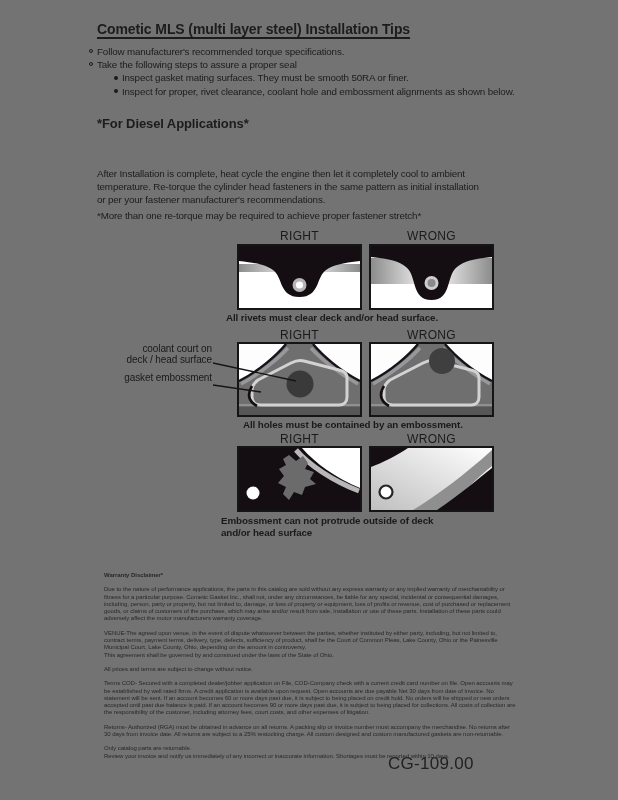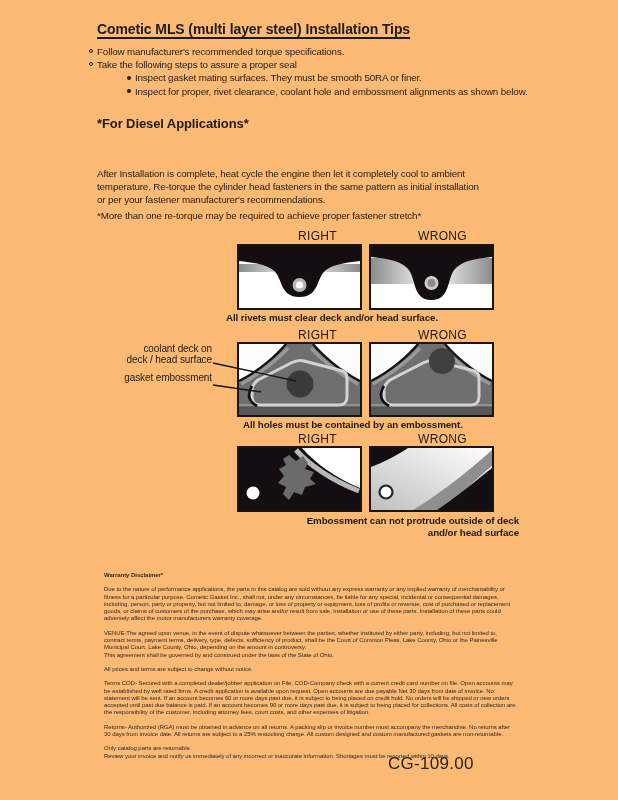--- a/index.html
+++ b/index.html
@@ -1,42 +1,42 @@
 <!DOCTYPE html>
 <html><head>
 <meta charset="utf-8">
 <style>
   * { margin:0; padding:0; box-sizing:border-box; }
   html,body { background:#ffffff; }
   .page {
-    position:relative; width:618px; height:800px; background:#fdba74;
+    position:relative; width:618px; height:800px; background:#737373;
     font-family:"Liberation Sans", sans-serif; color:#1c1c1c; overflow:hidden;
   }
   .title {
     position:absolute; left:97px; top:21px;
     font-size:14px; font-weight:bold; letter-spacing:-0.1px;
     text-decoration:underline; text-decoration-thickness:1.5px; text-underline-offset:3px;
   }
   .tips { position:absolute; left:89px; top:45px; font-size:9.8px; letter-spacing:-0.15px; line-height:13.2px; width:470px; }
   .b-row { display:flex; align-items:flex-start; }
   .mk-o {
     flex:0 0 auto; width:4px; height:4px; border:1px solid #1c1c1c; border-radius:50%;
     margin:4px 4px 0 0;
   }
   .mk-f {
     flex:0 0 auto; width:4px; height:4px; background:#1c1c1c; border-radius:50%;
     margin:4.5px 4px 0 0;
   }
-  .sub { margin-left:38px; }
+  .sub { margin-left:25px; }
   .h2 { position:absolute; left:97px; top:116px; font-size:13px; font-weight:bold; letter-spacing:-0.1px; }
   .para {
     position:absolute; left:97px; width:470px;
     font-size:9.8px; letter-spacing:-0.15px; line-height:13.2px; white-space:pre-line;
   }
-  .dg-labels { position:absolute; left:255px; width:257px; display:flex; }
+  .dg-labels { position:absolute; left:237px; width:257px; display:flex; gap:7px; }
   .dg-label { width:125px; text-align:center; font-size:12px; letter-spacing:0.3px; color:#1a1a1a; }
   .dg-row { position:absolute; left:237px; display:flex; gap:7px; }
   .dg-box { border:2px solid #151515; background:#fff; width:125px; }
   .dg-box svg { display:block; }
   .caption {
     position:absolute; font-size:9.8px; font-weight:bold; letter-spacing:-0.1px;
     line-height:11.5px; white-space:pre-line; color:#1a1a1a;
   }
   .side-labels {
     position:absolute; left:98px; top:344px; width:114px; text-align:right;
@@ -152,21 +152,21 @@
         <path d="M74,0 C83,11 101,27 121,37" stroke="#17111c" stroke-width="2.4" fill="none"></path>
         <path d="M22,61 C16,61 13,58 13,53 L13,46 C13,42 15,39 19,36 L52,19 C56,17 61,16 65,17 L100,26 C105,27 108,30 108,34 L108,53 C108,58 105,61 100,61 Z" stroke="#d2d2d2" stroke-width="3" fill="none" stroke-linejoin="round"></path>
         <path d="M13,42 C8,50 9,57 18,62" stroke="#140e13" stroke-width="2.6" fill="none"></path>
         <circle cx="71" cy="17" r="13" fill="#3f3f3f"></circle>
       </svg>
     </div>
   </div>
   <div class="caption" style="left:243px; top:419px;">All holes must be contained by an embossment.</div>
 
   <div class="side-labels">
-    <div>coolant deck on</div>
+    <div>coolant court on</div>
     <div>deck / head surface</div>
     <div class="side-gap">gasket embossment</div>
   </div>
   <svg class="leader-svg" width="400" height="80" viewBox="0 0 400 80">
     <line x1="103" y1="23" x2="186" y2="41" stroke="#161616" stroke-width="1.4"></line>
     <line x1="103" y1="45" x2="151" y2="52" stroke="#161616" stroke-width="1.4"></line>
   </svg>
 
   <div class="dg-labels" style="top:432px;">
     <div class="dg-label">RIGHT</div>
@@ -191,21 +191,21 @@
           </linearGradient>
         </defs>
         <rect width="121" height="62" fill="url(#g3)"></rect>
         <path d="M121,2 C92,28 68,46 42,62 L70,62 C92,46 110,26 121,18 Z" fill="#8f8f8f"></path>
         <path d="M121,20 C108,30 90,46 66,62 L121,62 Z" fill="#140e13"></path>
         <path d="M0,0 H37 C25,8 11,15 0,19 Z" fill="#140e13"></path>
         <circle cx="15" cy="44" r="6.5" fill="#ffffff" stroke="#262626" stroke-width="2.2"></circle>
       </svg>
     </div>
   </div>
-  <div class="caption" style="left:249px; top:515px; width:270px;text-align:right;">Embossment can not protrude outside of deck
+  <div class="caption" style="left:221px; top:515px; width:270px;">Embossment can not protrude outside of deck
 and/or head surface</div>
 
   <div class="disclaimer">
     <div class="disc-h">Warranty Disclaimer*</div>
     <div class="disc-p">Due to the nature of performance applications, the parts in this catalog are sold without any express warranty or any implied warranty of merchantability or fitness for a particular purpose.  Cometic Gasket Inc., shall not, under any circumstances, be liable for any special, incidental or consequential damages, including, person, party or property, but not limited to, damage, or loss of property or equipment, loss of profits or revenue, cost of purchased or replacement goods, or claims of customers of the purchase, which may arise and/or result from sale, installation or use of these parts.  Installation of these parts could adversely affect the motor manufacturers warranty coverage.</div>
     <div class="disc-p">VENUE-The agreed upon venue, in the event of dispute whatsoever between the parties, whether instituted by either party, including, but not limited to, contract terms, payment terms, delivery, type, defects, sufficiency of product, shall be the Court of Common Pleas, Lake County, Ohio or the Painesville Municipal Court, Lake County, Ohio, depending on the amount in controversy.
 This agreement shall be governed by and construed under the laws of the State of Ohio.</div>
     <div class="disc-p">All prices and terms are subject to change without notice.</div>
     <div class="disc-p">Terms COD- Secured with a completed dealer/jobber application on File, COD-Company check with a current credit card number on file.  Open accounts may be established by well rated firms.  A credit application is available upon request.  Open accounts are due payable Net 30 days from date of invoice.  No statement will be sent.  If an account becomes 60 or more days past due, it is subject to being placed on credit hold.  No orders will be shipped or new orders accepted until past due balance is paid.  If an account becomes 90 or more days past due, it is subject to being placed for collections.  All costs of collection are the responsibility of the customer, including attorney fees, court costs, and other expenses of litigation.</div>
     <div class="disc-p">Returns- Authorized (RGA) must be obtained in advance on all returns.  A packing slip or invoice number must accompany the merchandise.  No returns after 30 days from invoice date.  All returns are subject to a 25% restocking charge.  All custom designed and custom manufactured gaskets are non-returnable.</div>

